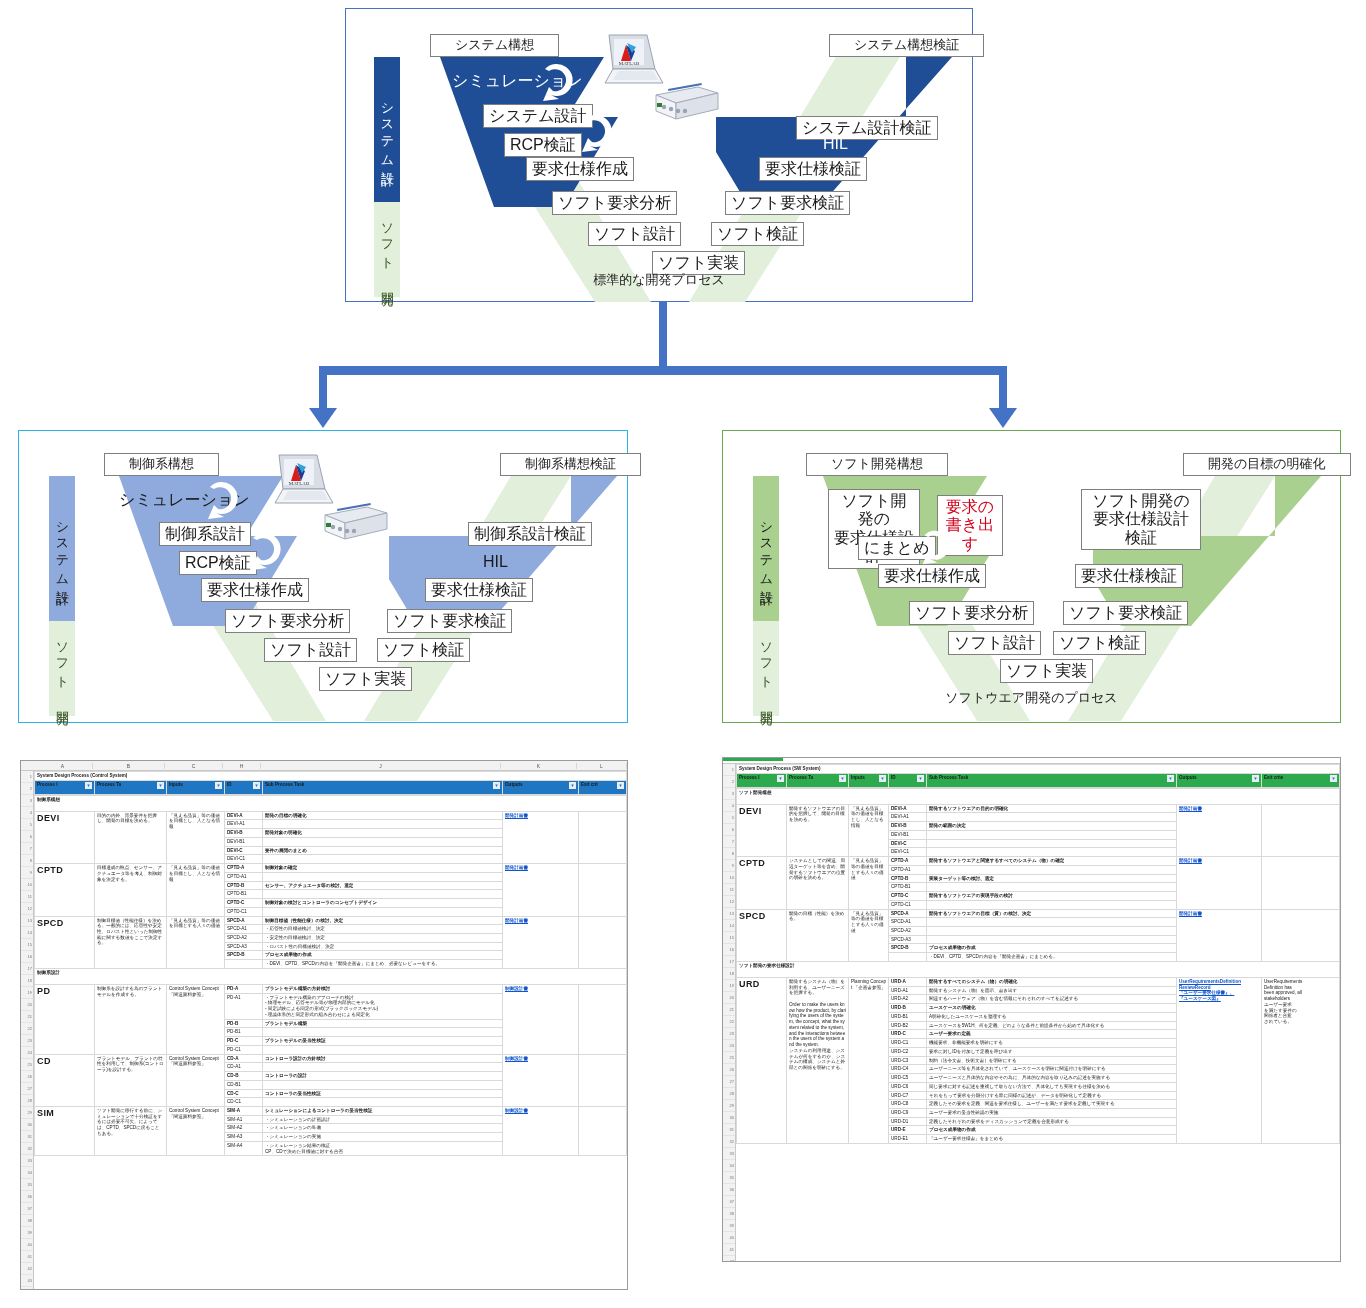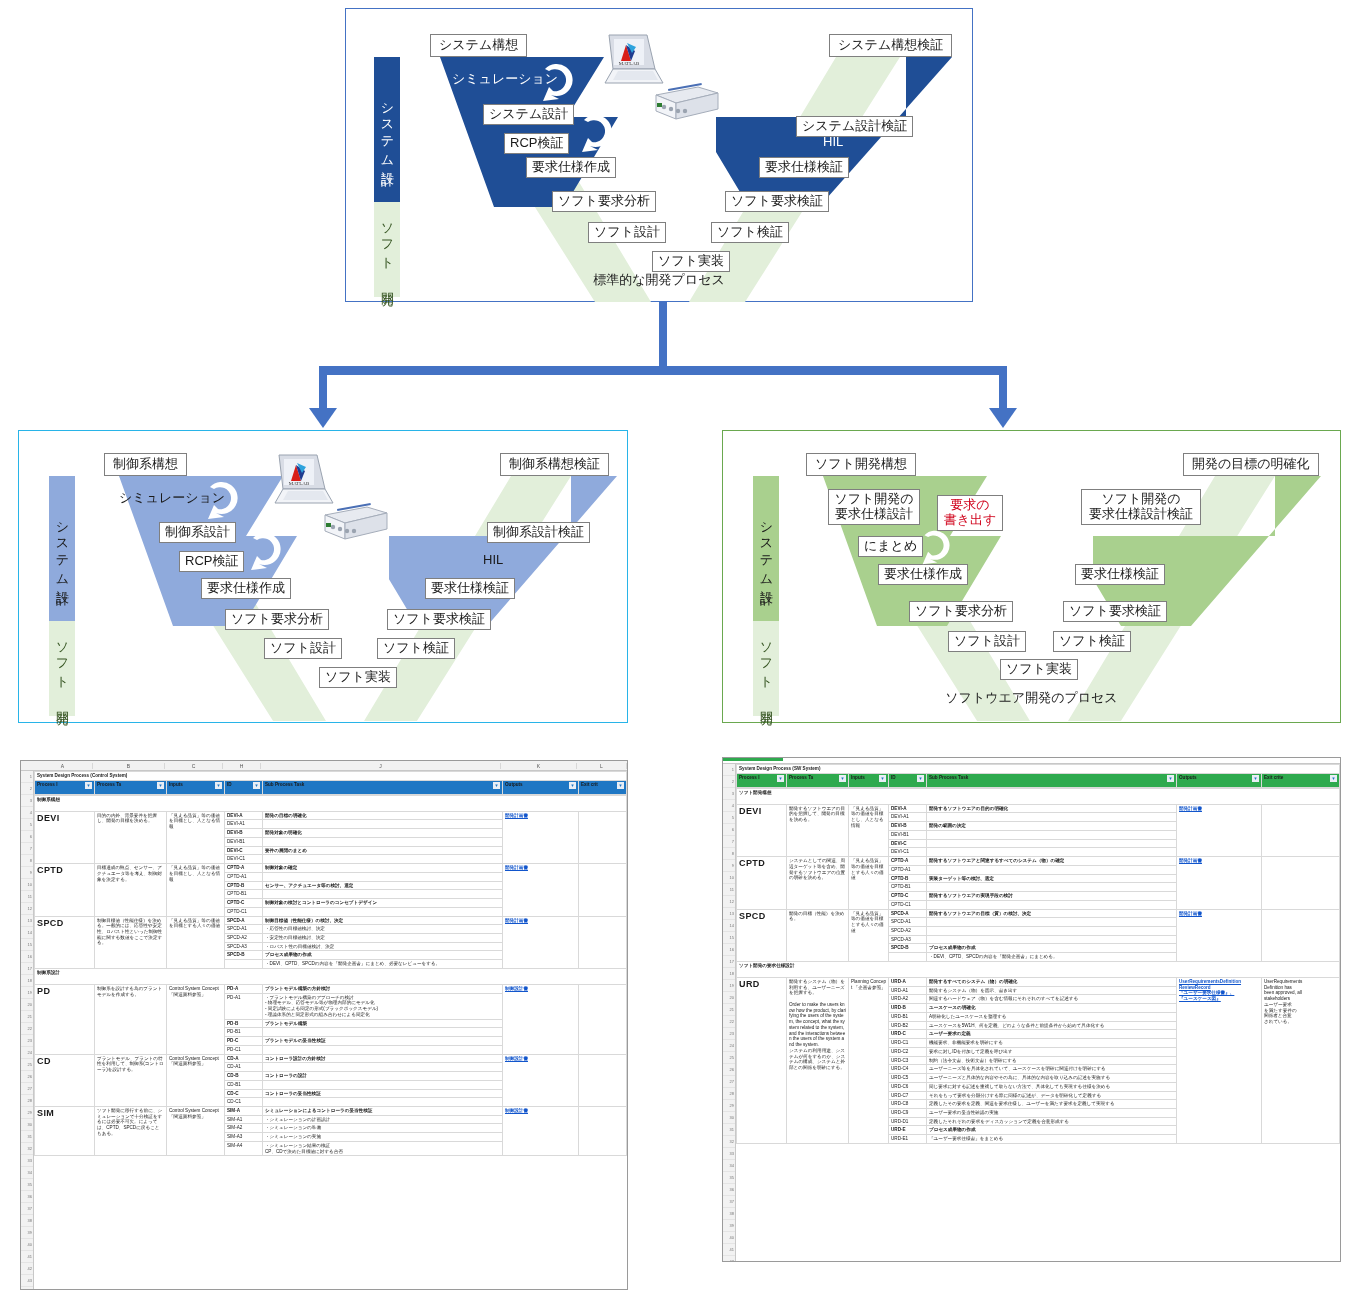--- a/index.html
+++ b/index.html
@@ -16,26 +16,26 @@
 
   .caption{position:absolute;left:0;right:0;text-align:center;font-size:13px;color:#222;}
 
   
   .vbar{position:absolute;writing-mode:vertical-rl;text-orientation:upright;
         display:flex;align-items:center;justify-content:center;
         font-size:13px;letter-spacing:2px;box-sizing:border-box;}
 
   
   .lbl{position:absolute;background:#ffffff;border:1px solid #7f7f7f;
-       font-size:13px;line-height:1.15;padding:2px 5px;white-space:nowrap;
+       font-size:16px;line-height:1.15;padding:2px 5px;white-space:nowrap;
        box-sizing:border-box;text-align:center;color:#1a1a1a;}
   .lbl.two{white-space:normal;}
   .lbl.plain{border:none;background:transparent;}
   .lbl.red{color:#d0021b;}
-  .lbl.hdr{font-size:13px;padding:3px 8px;}
+  .lbl.hdr{font-size:13px;padding:3px 24px;}
 
   
   .vshape{position:absolute;}
 
   
   .loop{position:absolute;}
 
   
   .conn{position:absolute;background:#4472c4;}
   .arrowhead{position:absolute;width:0;height:0;border-left:14px solid transparent;
@@ -226,21 +226,21 @@
   <div class="lbl" style="left:140px;top:91px;">
     <span>制御系設計</span>
   </div>
   <div class="lbl" style="left:160px;top:120px;">
     <span>RCP検証</span>
   </div>
   <div class="lbl" style="left:182px;top:147px;">
     <span>要求仕様作成</span>
   </div>
 
-  <div class="lbl" style="left:449px;top:91px;margin-left:19px;">
+  <div class="lbl" style="left:449px;top:91px;">
     <span>制御系設計検証</span>
   </div>
   <div class="lbl plain" style="left:459px;top:120px;">
     <span>HIL</span>
   </div>
   <div class="lbl" style="left:406px;top:147px;">
     <span>要求仕様検証</span>
   </div>
 
   <div class="lbl" style="left:206px;top:178px;">

